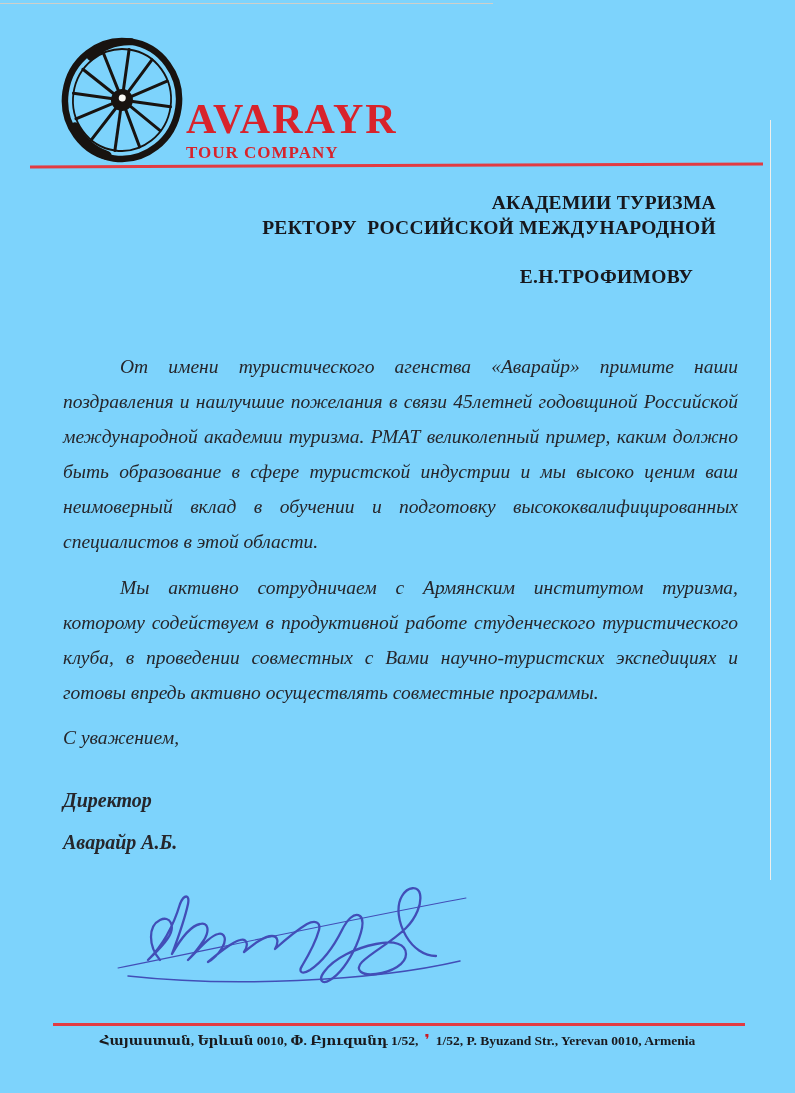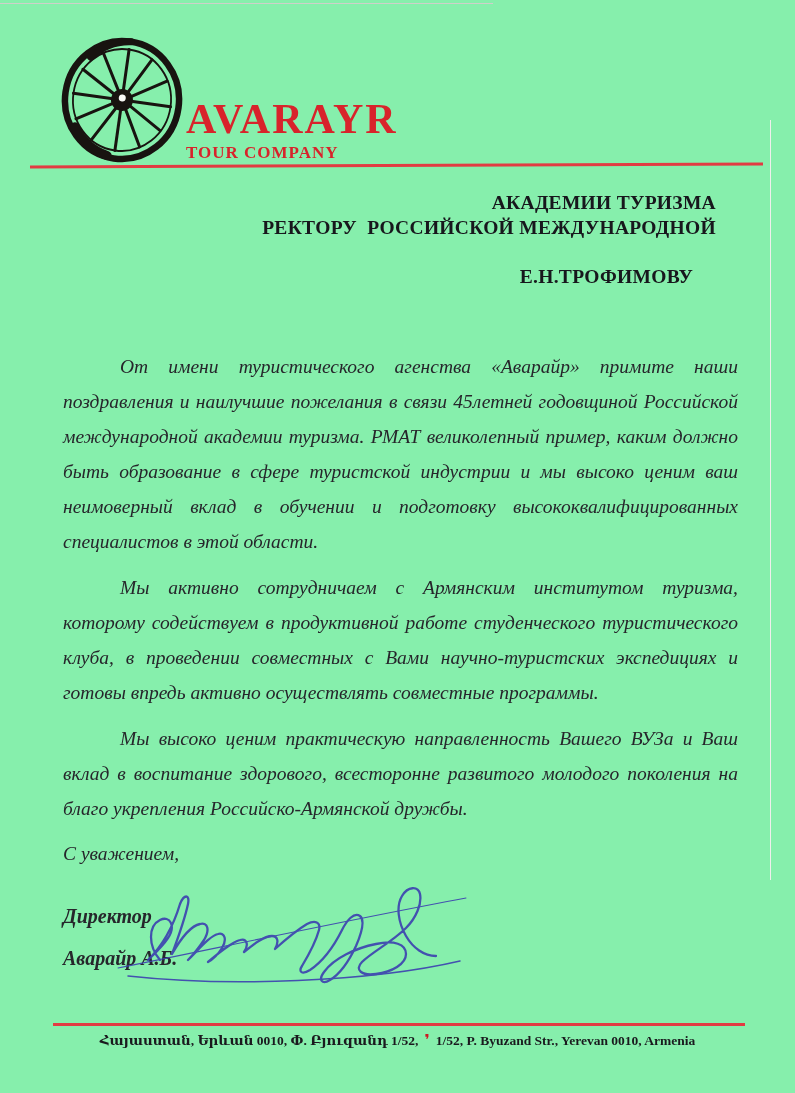--- a/index.html
+++ b/index.html
@@ -1,21 +1,21 @@
 <!DOCTYPE html>
 <html><head>
 <meta charset="utf-8">
 <style>
   * { margin:0; padding:0; box-sizing:border-box; }
   html,body { background:#e9e9e7; }
   .page {
     position:relative;
     width:795px; height:1093px;
     margin:0 auto;
-    background:#86efac;
+    background:#7dd3fc;
     overflow:hidden;
     font-family:"Liberation Serif","DejaVu Serif",serif;
     color:#212126;
   }
   .scan-edge-top {
     position:absolute; top:3px; left:0; width:62%; height:1px;
     background:#cfcfc9;
   }
   .scan-edge-right {
     position:absolute; top:120px; right:24px; width:1px; height:760px;
@@ -119,21 +119,20 @@
 
   <div class="recipient">
     <div>АКАДЕМИИ ТУРИЗМА</div>
     <div>РЕКТОРУ&nbsp; РОССИЙСКОЙ МЕЖДУНАРОДНОЙ</div>
     <div class="recipient-name">Е.Н.ТРОФИМОВУ</div>
   </div>
 
   <div class="body-text">
     <p>От имени туристического агенства «Аварайр» примите наши поздравления и наилучшие пожелания в связи 45летней годовщиной Российской международной академии туризма. РМАТ великолепный пример, каким должно быть образование в сфере туристской индустрии и мы высоко ценим ваш неимоверный вклад в обучении и подготовку высококвалифицированных специалистов в этой области.</p>
     <p>Мы активно сотрудничаем с Армянским институтом туризма, которому содействуем в продуктивной работе студенческого туристического клуба, в проведении совместных с Вами научно-туристских экспедициях и готовы впредь активно осуществлять совместные программы.</p>
-    <p>Мы высоко ценим практическую направленность Вашего ВУЗа и Ваш вклад в воспитание здорового, всесторонне развитого молодого поколения на благо укрепления Российско-Армянской дружбы.</p>
     <div class="closing">С уважением,</div>
     <div class="signer-title">Директор</div>
     <div class="signer-name">Аварайр А.Б.</div>
   </div>
 
   <svg class="signature" viewBox="0 0 372 122">
     <g stroke="#3c40b0" fill="none" stroke-linecap="round" stroke-linejoin="round" opacity="0.9">
       <path stroke-width="1.1" d="M 10,100 C 100,82 240,52 358,30"></path>
       <path stroke-width="1.5" d="M 20,108 C 120,119 262,114 352,93"></path>
       <path stroke-width="2.3" d="

